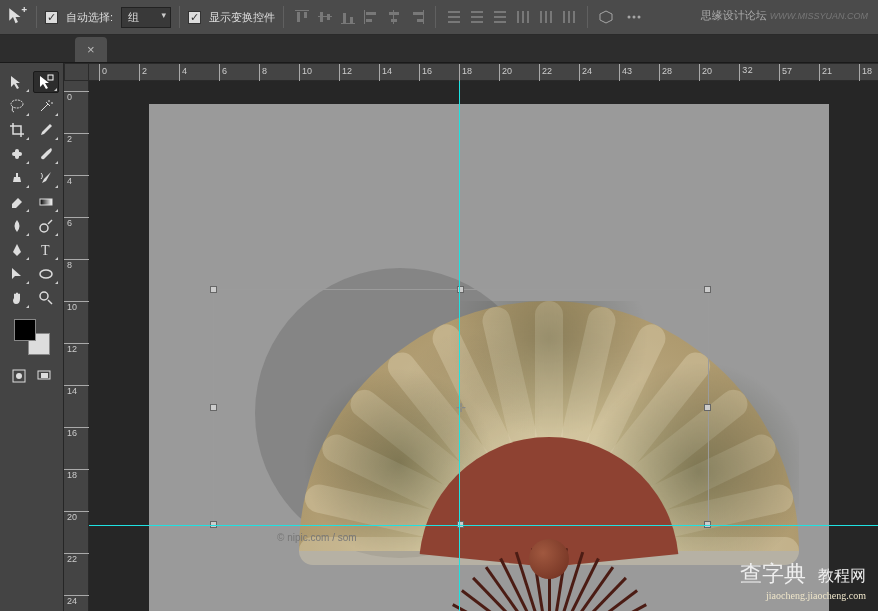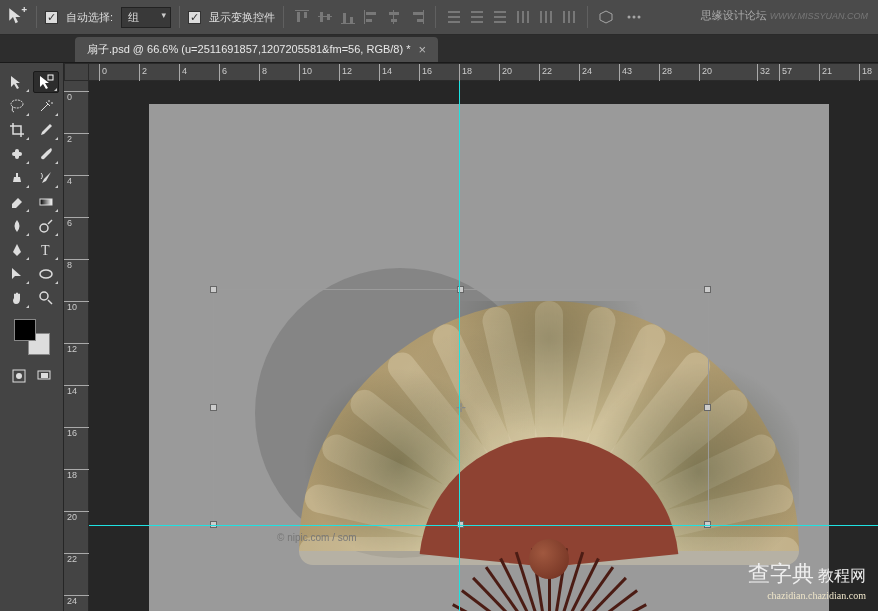--- a/index.html
+++ b/index.html
@@ -340,21 +340,21 @@
       font-style: italic;
     }
     .watermark-bottom {
       position: absolute;
       bottom: 10px; right: 12px;
       text-align: right;
       color: #eee;
       font-family: "KaiTi", serif;
     }
     .watermark-bottom .big { font-size: 22px; }
-    .watermark-bottom .med { font-size: 16px; margin-left: 4px;}
+    .watermark-bottom .med { font-size: 16px; margin-left: 12px;}
     .watermark-bottom .small { font-size: 10px; color: #efe6ca; }
   </style>
 </head>
 <body>
 
 <div class="options-bar">
   <span class="tool-icon-small">
     <svg viewBox="0 0 16 16">
         <path d="M1 1L1 11L4 8L6 13L8 12L6 8L10 8Z" fill="#ddd"></path>
         <path d="M11 2 L15 2 M13 0 L13 4" stroke="#ddd" stroke-width="1"></path>
@@ -467,21 +467,20 @@
       <svg viewBox="0 0 16 16">
         <circle cx="3" cy="8" r="1.5" fill="#ccc"></circle>
         <circle cx="8" cy="8" r="1.5" fill="#ccc"></circle>
         <circle cx="13" cy="8" r="1.5" fill="#ccc"></circle>
       </svg>
     </span>
 </div>
 
 <div class="tab-bar">
   <div class="tab">
-    <span>扇子.psd @ 66.6% (u=2511691857,1207205581&amp;fm=56, RGB/8) *</span>
     <span class="tab-close">×</span>
   </div>
 </div>
 
 <div class="toolbox">
   <div class="tool-grid">
     <div class="tool-btn">
         <svg viewBox="0 0 16 16">
           <path d="M2 2L2 13L5 10L8 15L10 14L7 9L11 9Z" fill="#ddd"></path>
         </svg>
@@ -661,21 +660,21 @@
       <div class="h-tick" style="left: 250px;">12</div>
       <div class="h-tick" style="left: 290px;">14</div>
       <div class="h-tick" style="left: 330px;">16</div>
       <div class="h-tick" style="left: 370px;">18</div>
       <div class="h-tick" style="left: 410px;">20</div>
       <div class="h-tick" style="left: 450px;">22</div>
       <div class="h-tick" style="left: 490px;">24</div>
       <div class="h-tick" style="left: 530px;">43</div>
       <div class="h-tick" style="left: 570px;">28</div>
       <div class="h-tick" style="left: 610px;">20</div>
-      <div class="h-tick" style="left: 668px;">32</div>
+      <div class="h-tick" style="left: 650px; font-family: Liberation Mono, monospace;">32</div>
       <div class="h-tick" style="left: 690px;">57</div>
       <div class="h-tick" style="left: 730px;">21</div>
       <div class="h-tick" style="left: 770px;">18</div>
     </div>
 </div>
 <div class="ruler-corner"></div>
 
 <div class="canvas-area">
   <div class="artboard">
     <div class="shadow-circ"></div>
@@ -741,14 +740,14 @@
   <div class="guide-v" style="left:370px;"></div>
   <div class="guide-h" style="top:444px;"></div>
 </div>
 
 <div class="watermark-top">
   <span>思缘设计论坛</span>
   <span class="watermark-top-2">WWW.MISSYUAN.COM</span>
 </div>
 <div class="watermark-bottom">
   <span class="big">查字典</span><span class="med">教程网</span><br>
-  <span class="small">chazidian.chazidian.com</span>
+  <span class="small">jiaocheng.jiaocheng.com</span>
 </div>
 
 </body></html>

